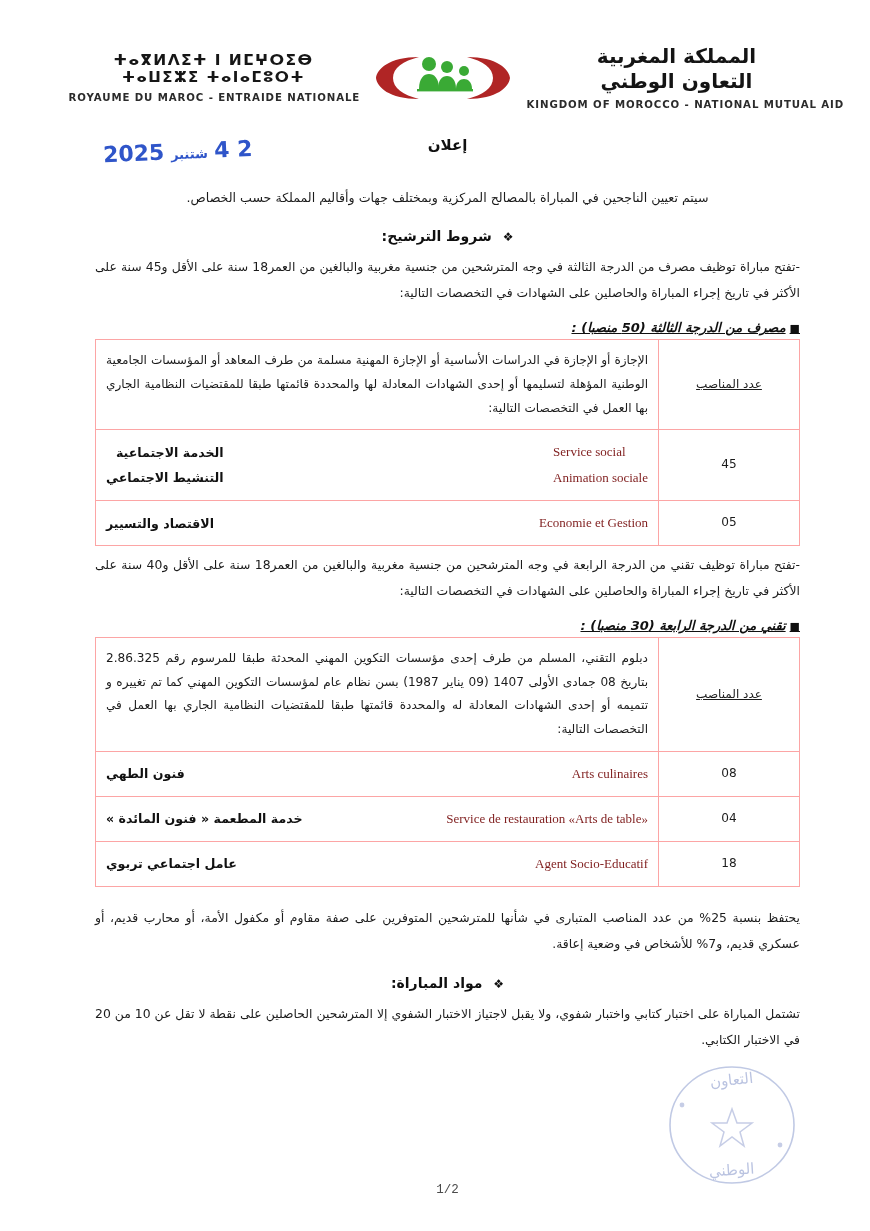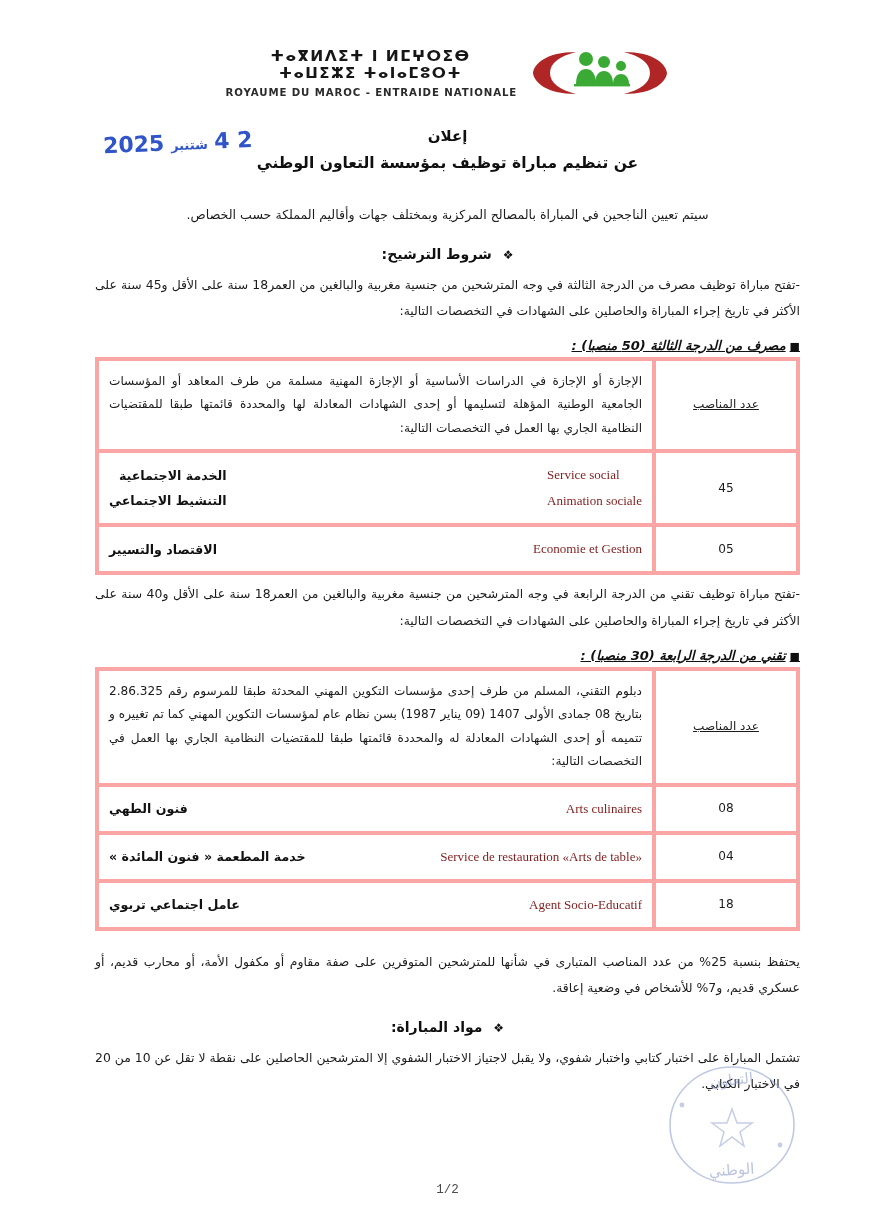--- a/index.html
+++ b/index.html
@@ -167,21 +167,21 @@
   }
 
   
   table.spec {
     width: 100%;
     border-collapse: collapse;
     table-layout: fixed;
     margin-bottom: 4px;
   }
   table.spec td {
-    border: 4px solid #fca5a5;
+    border: 1px solid #fca5a5;
     padding: 9px 10px;
     vertical-align: middle;
     font-family: "DejaVu Sans", sans-serif;
     font-size: 12.1px;
     line-height: 1.95;
     color: #1b1b1b;
   }
   td.col-count {
     width: 120px;
     text-align: center;
@@ -264,30 +264,34 @@
         <circle cx="56" cy="15" r="7" fill="#3aaa35"></circle>
         <path d="M46 40 C46 29, 51 25, 56 25 C61 25, 66 29, 66 40 Z" fill="#3aaa35"></path>
         <circle cx="74" cy="18" r="6" fill="#3aaa35"></circle>
         <path d="M65 40 C65 31, 69 27, 74 27 C79 27, 83 31, 83 40 Z" fill="#3aaa35"></path>
         <circle cx="91" cy="22" r="5" fill="#3aaa35"></circle>
         <path d="M83 40 C83 33, 87 30, 91 30 C95 30, 99 33, 99 40 Z" fill="#3aaa35"></path>
         <rect x="44" y="40" width="56" height="2.4" fill="#3aaa35"></rect>
       </svg>
     </div>
 
+    <div class="hdr-block hdr-right">
+      <div class="arabic-title">المملكة المغربية</div>
+      <div class="arabic-title">التعاون الوطني</div>
+      <div class="latin-sub">KINGDOM OF MOROCCO - NATIONAL MUTUAL AID</div>
+    </div>
   </div>
 
   <div class="title-row">
     <div class="date-stamp">
       <span class="dnum">2 4</span>
       <span class="dmon">شتنبر</span>
       <span class="dnum">2025</span>
     </div>
     <div class="doc-title">إعلان</div>
-    <div class="doc-subtitle">عن تنظيم مباراة توظيف بمؤسسة التعاون الوطني</div>
   </div>
 
   <div class="content">
 
     <p class="para center-last">سيتم تعيين الناجحين في المباراة بالمصالح المركزية وبمختلف جهات وأقاليم المملكة حسب الخصاص.</p>
 
     <div class="section-head">
       <span class="bullet">❖</span>
       <span>شروط الترشيح:</span>
     </div>

